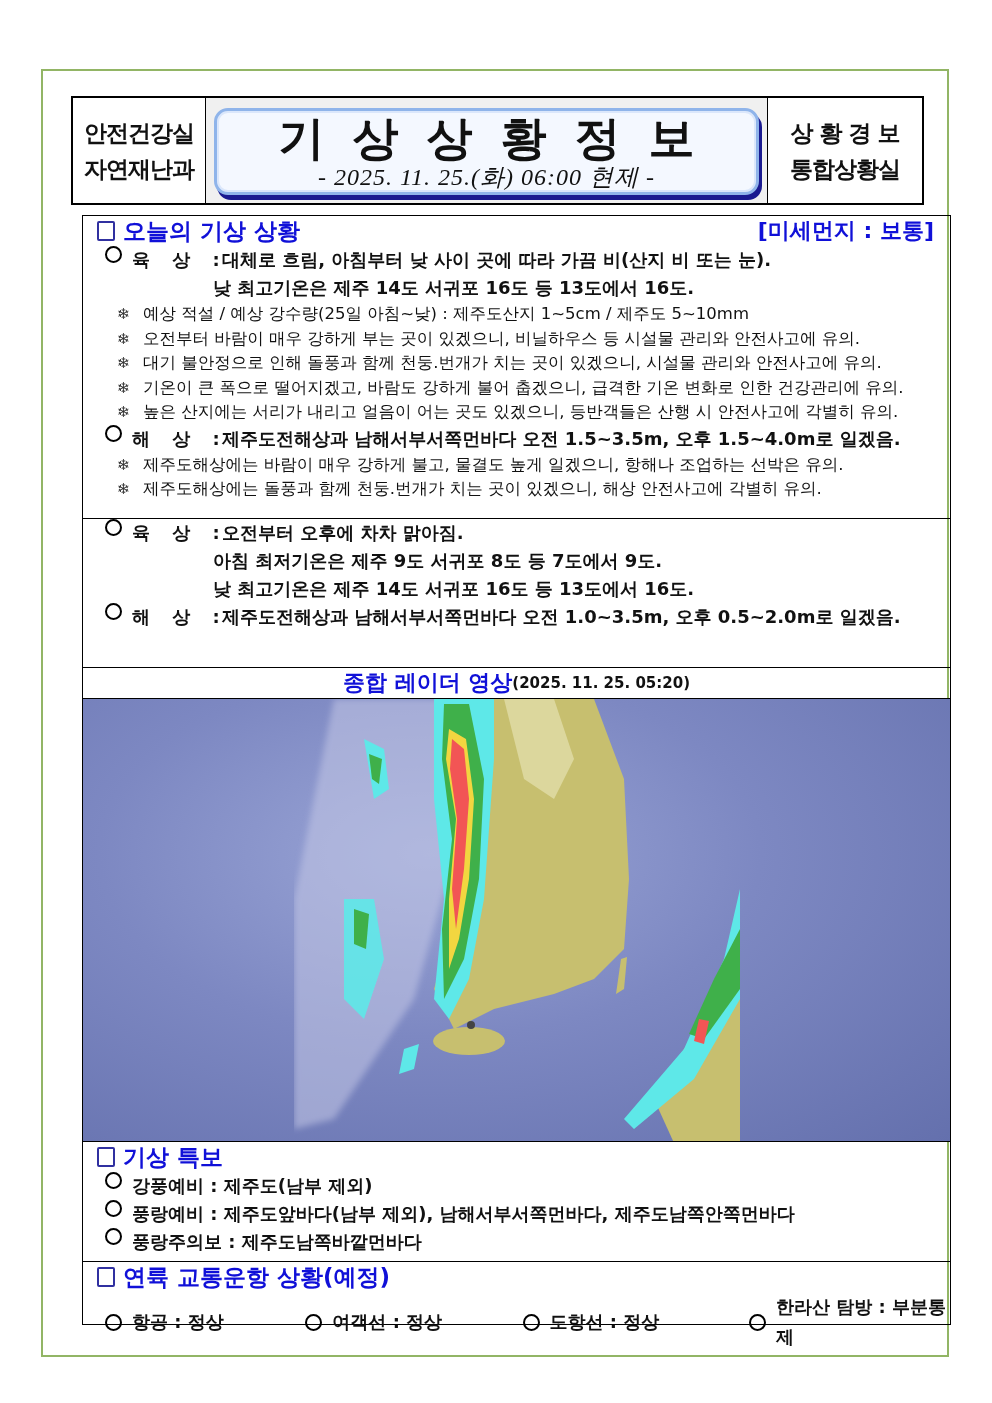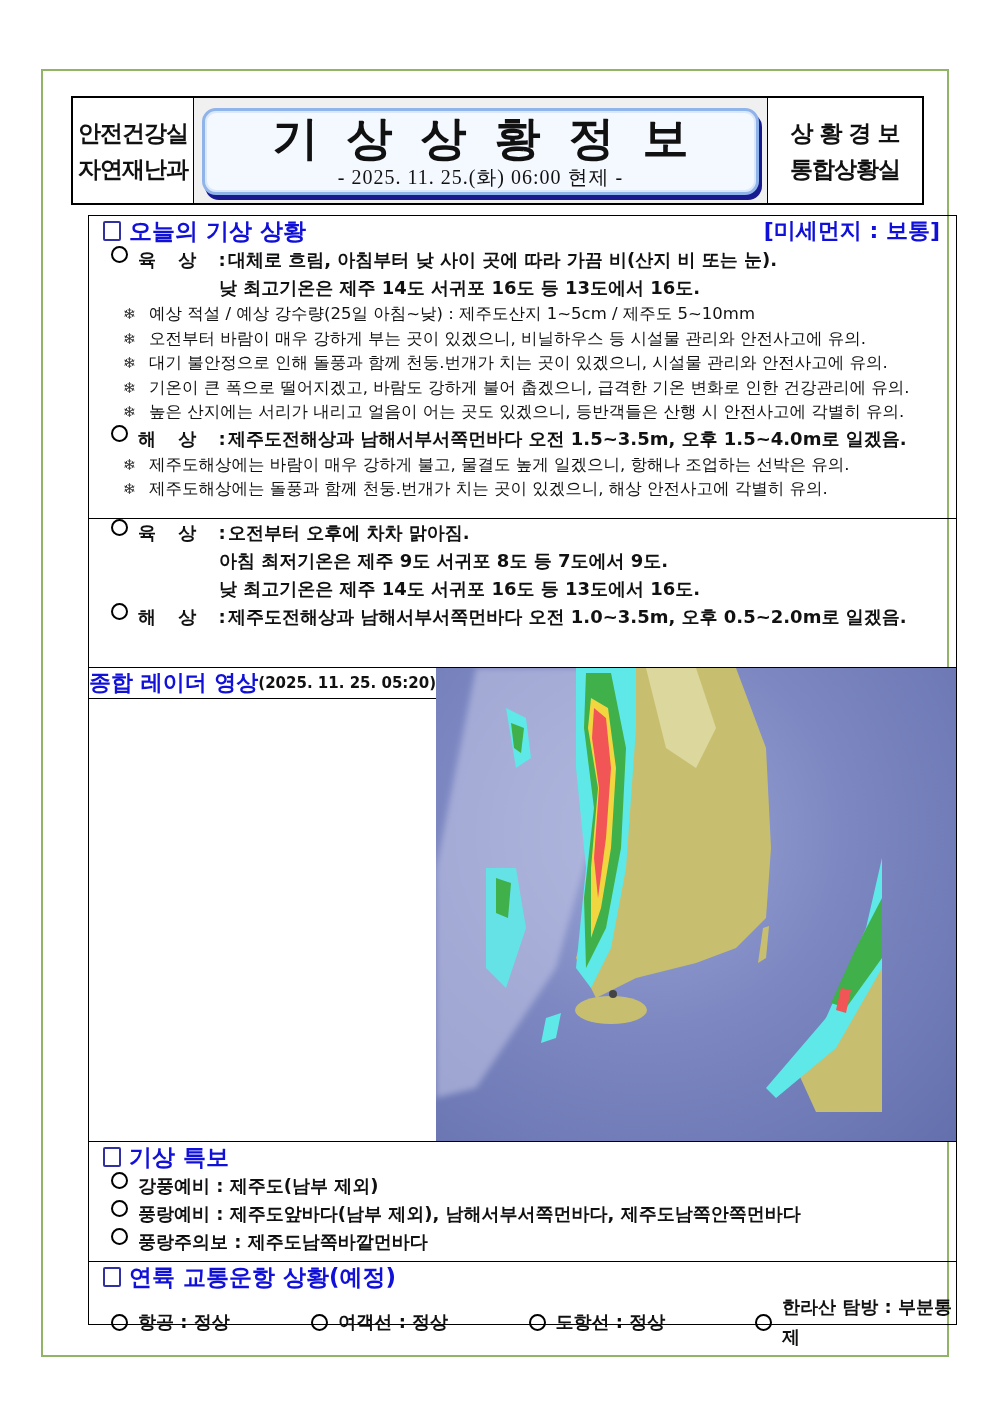--- a/index.html
+++ b/index.html
@@ -13,36 +13,36 @@
 
   
   .header {
     position: absolute; left: 71px; top: 96px; width: 853px; height: 109px;
     border: 2px solid #000; display: flex;
   }
   .hdr-left, .hdr-right {
     width: 150px; display: flex; flex-direction: column; align-items: center; justify-content: center;
     font-weight: bold; font-size: 23px; line-height: 36px; letter-spacing: -1px;
   }
-  .hdr-left { border-right: 1px solid #000; width: 121px; }
+  .hdr-left { border-right: 1px solid #000; width: 133px; }
   .hdr-right { border-left: 1px solid #000; width: 155px; }
   .hdr-center {
     flex: 1; background: #f0f0f0; position: relative;
   }
   .title-box {
     position: absolute; left: 8px; top: 10px; right: 8px; bottom: 8px;
     background: #f4f8ff; border: 3px solid #8fb4ea; border-radius: 14px;
     box-shadow: 3px 5px 0 #1a1a90, inset 0 0 0 2px #dbe7fb;
     display: flex; flex-direction: column; align-items: center; justify-content: center;
   }
   .title-main { font-size: 46px; font-weight: bold; letter-spacing: 28px; line-height: 50px; margin-right: -28px; }
-  .title-sub { font-family: "Liberation Serif", "DejaVu Serif", serif; font-size: 20px; letter-spacing: 1px; line-height: 28px; }
+  .title-sub { font-family: "Liberation Serif", "DejaVu Serif", serif; font-size: 24px; letter-spacing: 1px; line-height: 28px; font-style: italic; }
 
   
-  .panel { position: absolute; left: 88px; width: 869px; border: 1.5px solid #000; }
+  .panel { position: absolute; left: 82px; width: 869px; border: 1.5px solid #000; }
   .sec-title {
     display: flex; align-items: center; justify-content: space-between;
     color: #1010d8; font-weight: bold; font-size: 23px; height: 30px; padding-left: 14px; padding-right: 16px;
   }
   .sec-title .left { display: flex; align-items: center; gap: 8px; }
   .box-icon { width: 18px; height: 20px; border: 2px solid #3030a0; display: inline-block; border-radius: 2px; }
   .dust { color: #1010d8; font-weight: bold; font-size: 22px; }
 
   .line { display: flex; font-size: 18px; line-height: 28px; white-space: nowrap; }
   .line.bold { font-weight: bold; }
@@ -53,21 +53,21 @@
   .note .mark { color: #333; width: 26px; flex: none; font-size: 15px; }
 
   
   #today { top: 215px; height: 304px; }
   #today .l1 { padding-left: 22px; }
 
   #tomorrow { top: 518px; height: 150px; }
 
   #special { top: 667px; height: 475px; display: flex; }
   .sp-left { width: 421px; border-right: 1.5px solid #000; }
-  .sp-right { flex: 1; display: flex; flex-direction: row; }
+  .sp-right { flex: 1; display: flex; flex-direction: column; text-align: center; }
   .radar-title {
     height: 31px; border-bottom: 1.5px solid #000; display: flex; align-items: center; justify-content: center;
     white-space: nowrap;
   }
   .radar-title .t1 { color: #1010d8; font-weight: bold; font-size: 22px; }
   .radar-title .t2 { font-weight: bold; font-size: 15px; }
   .radar {
     flex: 1; position: relative; overflow: hidden;
     background: radial-gradient(ellipse at 40% 35%, #9aa5d6 0%, #7d88c2 45%, #6470ad 100%);
   }

